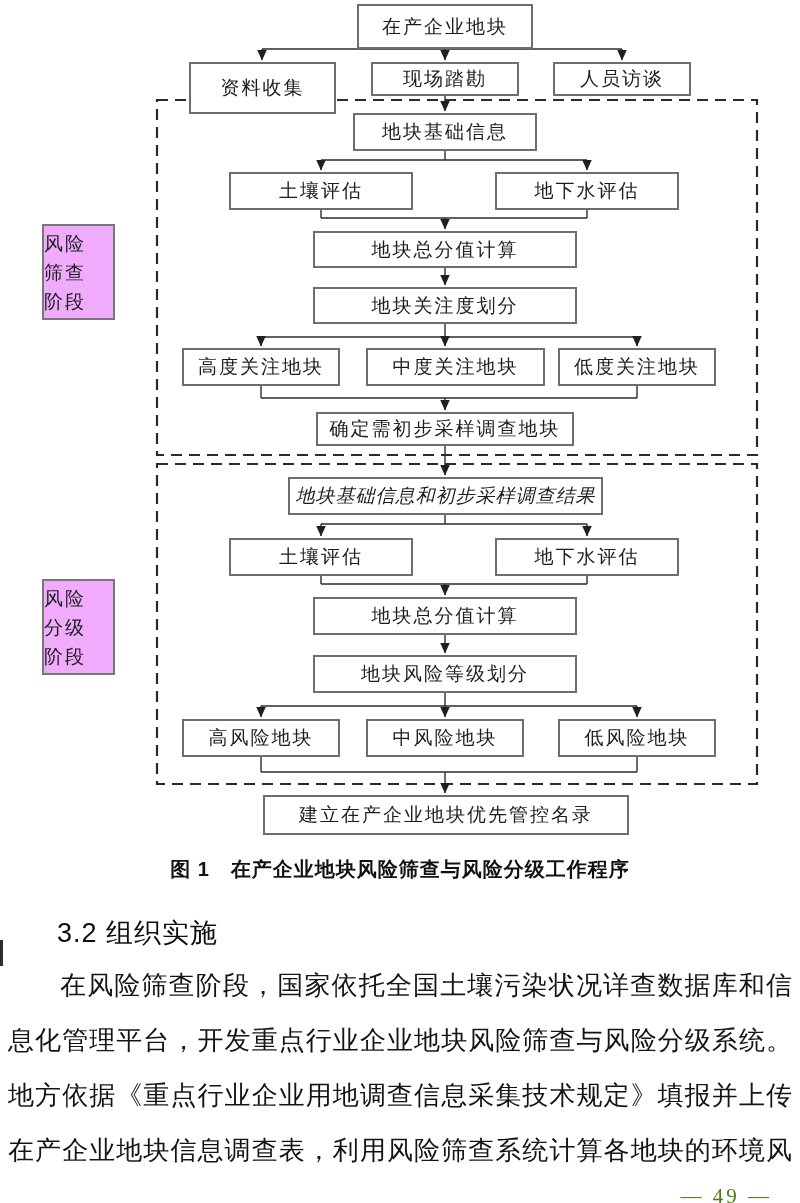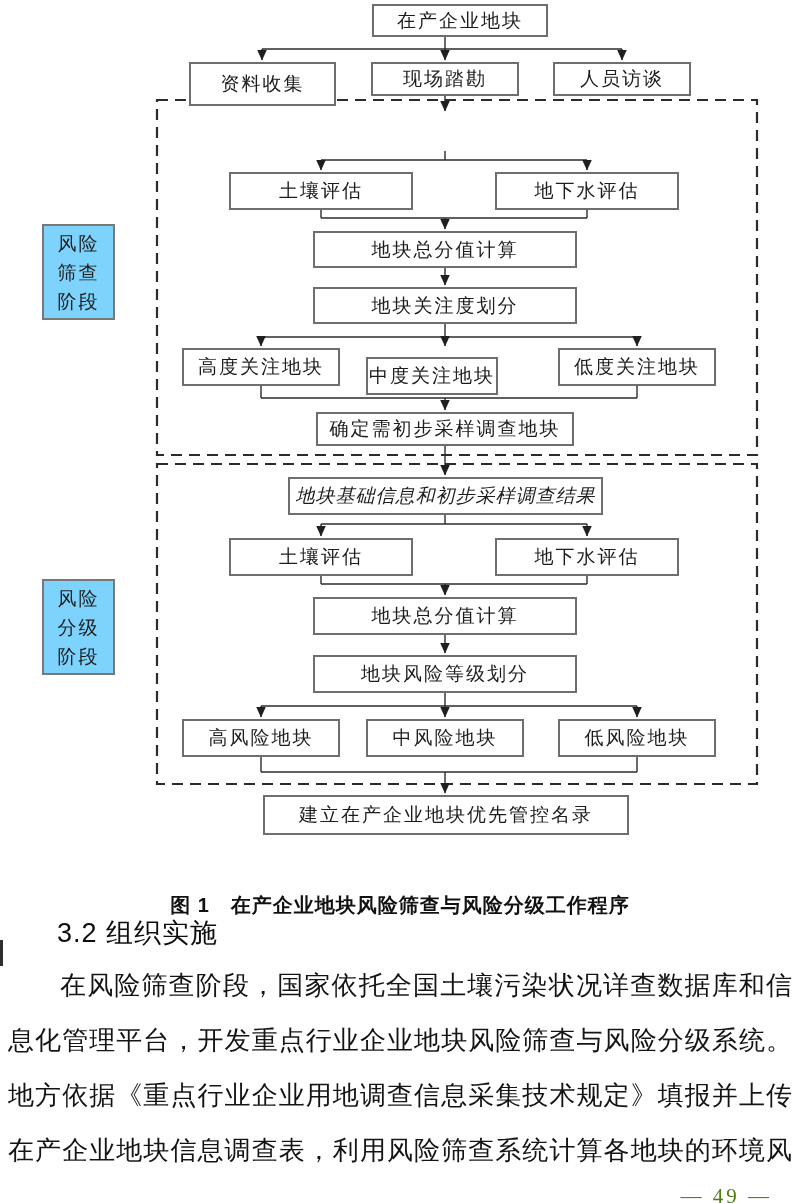--- a/index.html
+++ b/index.html
@@ -10,31 +10,31 @@
   }
   .flowchart{position:absolute;left:0;top:0;width:800px;height:845px;}
   .connectors{position:absolute;left:0;top:0;z-index:1;}
   .fbox{
     position:absolute;box-sizing:border-box;z-index:2;background:#ffffff;
     border:2px solid #6e6e6e;display:flex;align-items:center;justify-content:center;
     font-size:19px;letter-spacing:2px;color:#1c1c1c;text-align:center;white-space:nowrap;
   }
   .fbox.tight{letter-spacing:1px;font-style:italic;}
   .stage-label{
-    position:absolute;box-sizing:border-box;z-index:2;background:#7dd3fc;
-    border:2px solid #787878;display:flex;align-items:center;justify-content:center;
+    position:absolute;box-sizing:border-box;z-index:2;background:#f0abfc;
+    border:2px solid #787878;display:flex;align-items:center;
   }
   .stage-label span{
     display:block;width:42px;font-size:19px;line-height:29px;letter-spacing:2px;
     word-break:break-all;text-align:left;
   }
   .caption{
     position:absolute;left:0;top:856px;width:800px;text-align:center;
     font-family:"Liberation Sans","DejaVu Sans",sans-serif;font-weight:700;
-    font-size:20px;letter-spacing:1px;color:#111;margin-top:36px;
+    font-size:20px;letter-spacing:1px;color:#111;
   }
   .heading{
     position:absolute;left:57px;top:912px;
     font-family:"Liberation Sans","DejaVu Sans",sans-serif;font-weight:400;
     font-size:27px;letter-spacing:1px;color:#0d0d0d;line-height:42px;
   }
   .para{
     position:absolute;left:8px;top:958px;width:784px;
     font-size:26px;line-height:55px;color:#141414;font-family:Liberation Serif, serif;
   }
@@ -115,31 +115,32 @@
       </g>
     </svg>
 
     <div class="stage-label" style="left:42px;top:224px;width:73px;height:96px">
       <span>风险筛查阶段</span>
     </div>
     <div class="stage-label" style="left:42px;top:579px;width:73px;height:96px">
       <span>风险分级阶段</span>
     </div>
 
-    <div class="fbox" style="left:372px;top:4px;width:176px;height:33px">在产企业地块</div>
-    <div class="fbox" style="left:189px;top:62px;width:147px;height:44px">资料收集</div>
+    <div class="fbox" style="left:357px;top:4px;width:176px;height:45px">在产企业地块</div>
+    <div class="fbox" style="left:189px;top:62px;width:147px;height:52px">资料收集</div>
     <div class="fbox" style="left:371px;top:62px;width:148px;height:34px">现场踏勘</div>
     <div class="fbox" style="left:553px;top:62px;width:138px;height:34px">人员访谈</div>
 
+    <div class="fbox" style="left:353px;top:113px;width:184px;height:38px">地块基础信息</div>
     <div class="fbox" style="left:229px;top:172px;width:184px;height:38px">土壤评估</div>
     <div class="fbox" style="left:495px;top:172px;width:184px;height:38px">地下水评估</div>
     <div class="fbox" style="left:313px;top:231px;width:264px;height:37px">地块总分值计算</div>
     <div class="fbox" style="left:313px;top:287px;width:264px;height:37px">地块关注度划分</div>
     <div class="fbox" style="left:182px;top:348px;width:158px;height:38px">高度关注地块</div>
-    <div class="fbox" style="left:366px;top:357px;width:132px;height:38px">中度关注地块</div>
+    <div class="fbox" style="left:366px;top:348px;width:179px;height:38px">中度关注地块</div>
     <div class="fbox" style="left:558px;top:348px;width:158px;height:38px">低度关注地块</div>
     <div class="fbox" style="left:316px;top:412px;width:258px;height:34px">确定需初步采样调查地块</div>
 
     <div class="fbox tight" style="left:288px;top:477px;width:315px;height:38px">地块基础信息和初步采样调查结果</div>
     <div class="fbox" style="left:229px;top:538px;width:184px;height:38px">土壤评估</div>
     <div class="fbox" style="left:495px;top:538px;width:184px;height:38px">地下水评估</div>
     <div class="fbox" style="left:313px;top:597px;width:264px;height:38px">地块总分值计算</div>
     <div class="fbox" style="left:313px;top:655px;width:264px;height:38px">地块风险等级划分</div>
     <div class="fbox" style="left:182px;top:719px;width:158px;height:38px">高风险地块</div>
     <div class="fbox" style="left:366px;top:719px;width:158px;height:38px">中风险地块</div>

